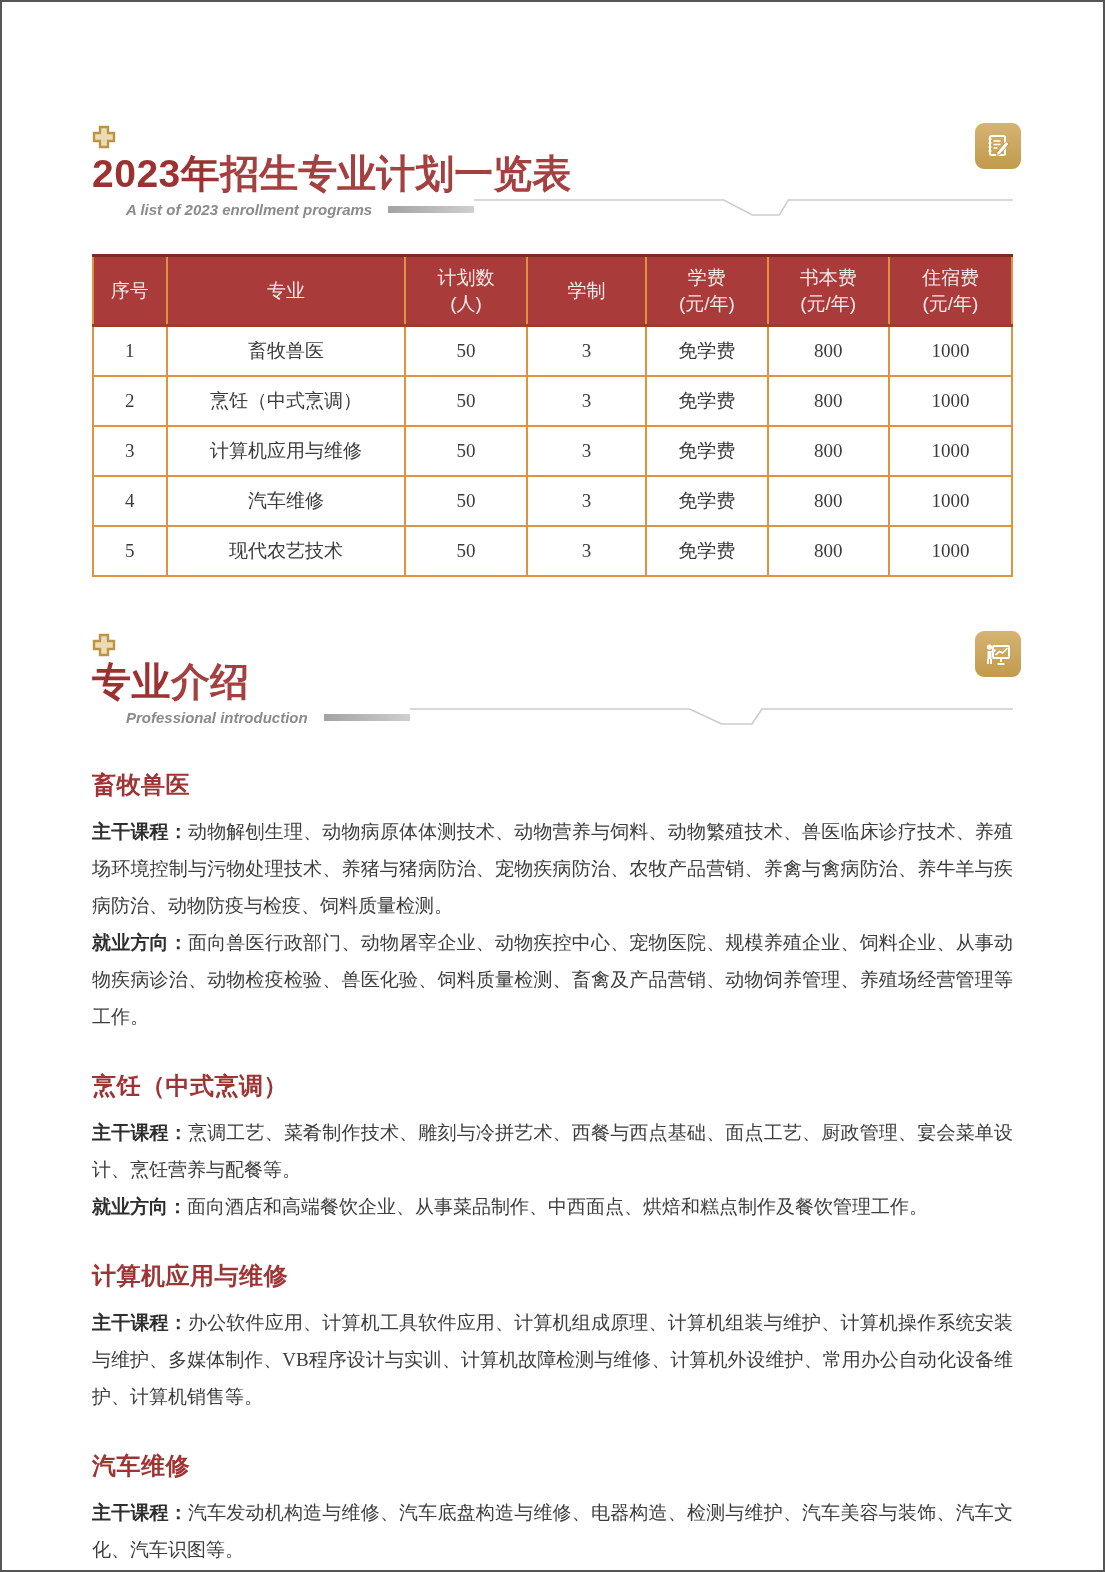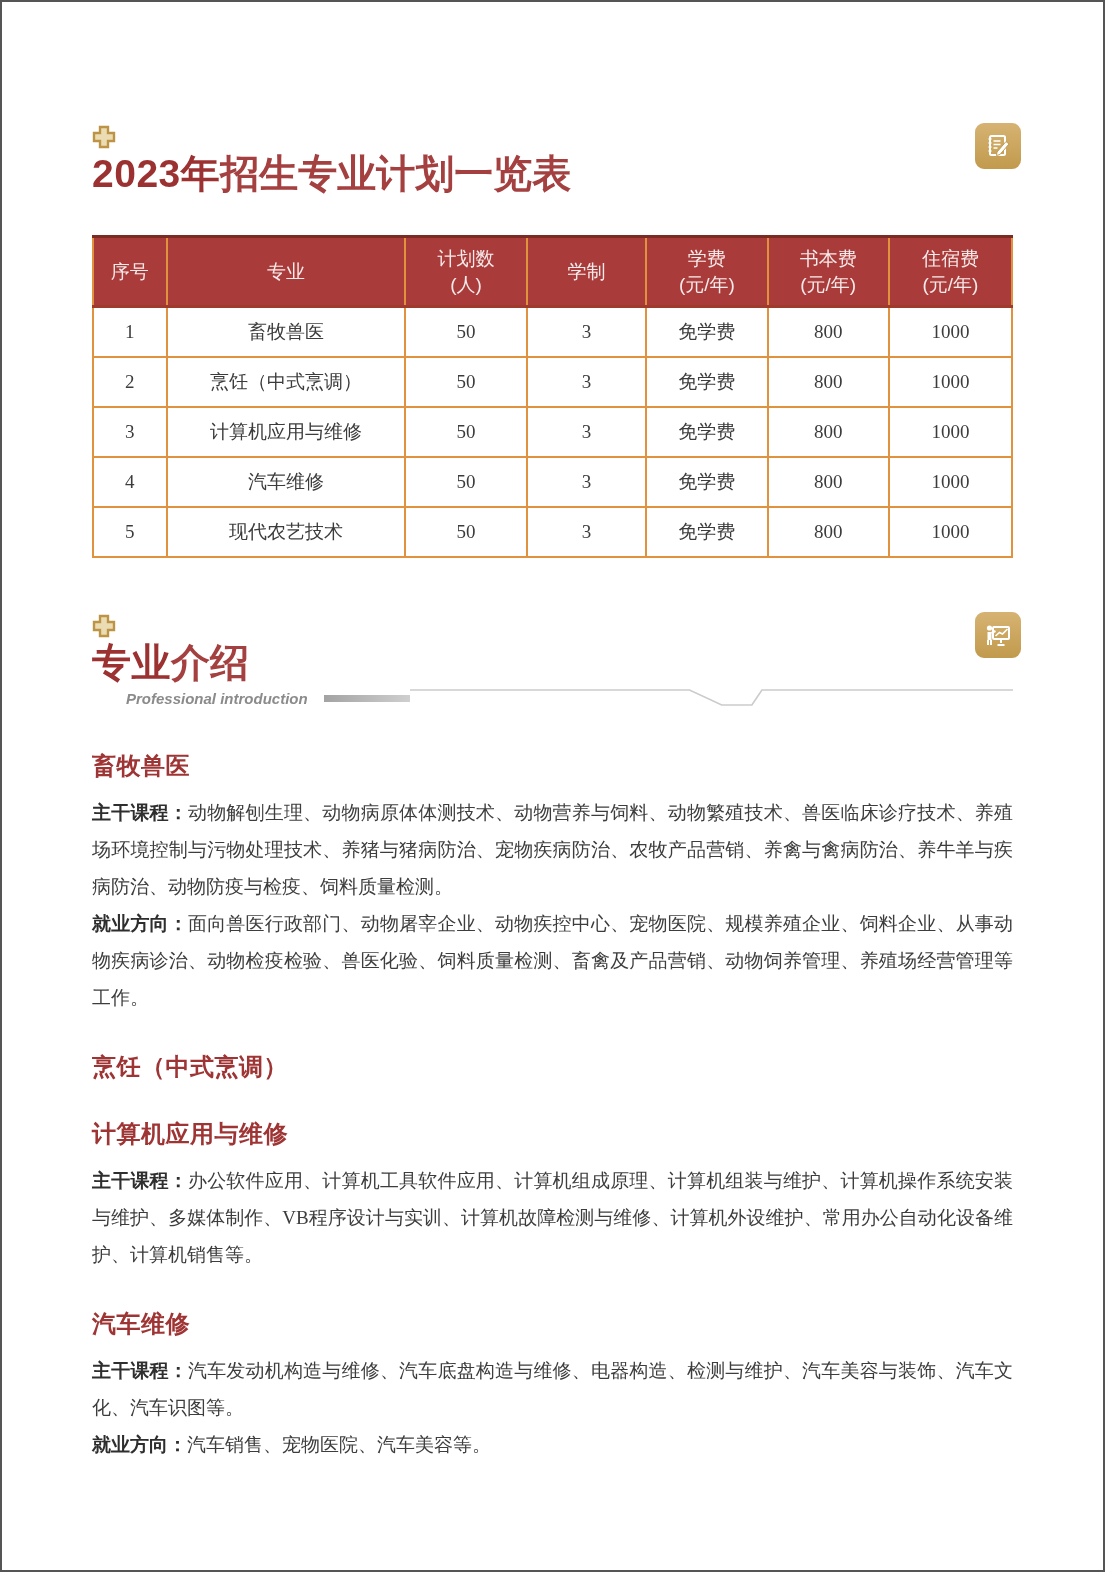--- a/index.html
+++ b/index.html
@@ -25,21 +25,21 @@
   .sub-row{display:flex;align-items:center;margin-left:34px;margin-top:1px;}
   .subtitle{font-family:"Liberation Sans","DejaVu Sans",sans-serif;font-style:italic;font-weight:700;
             color:#8b8b8b;font-size:15px;white-space:nowrap;}
   .grad-bar{width:86px;height:7px;margin-left:16px;flex:0 0 auto;
             background:linear-gradient(to right,#a3a3a3,#cfcfcf);}
   .notch-line{flex:1 1 auto;height:26px;display:block;}
   .gold-icon{position:absolute;right:-8px;top:8px;width:46px;height:46px;border-radius:9px;
              background:linear-gradient(#d6b373,#c19a4c);display:flex;align-items:center;justify-content:center;}
 
   
-  .plan-table{width:100%;border-collapse:collapse;margin-top:40px;
+  .plan-table{width:100%;border-collapse:collapse;margin-top:32px;
               border:2px solid #e0923f;}
   .plan-table th,.plan-table td{border:2px solid #e0923f;text-align:center;vertical-align:middle;}
   .plan-table thead th{
     background:#a93c3a;color:#f6eaea;font-family:"Liberation Sans","DejaVu Sans",sans-serif;
     font-weight:400;font-size:19px;line-height:1.35;padding:8px 4px;white-space:pre-line;
     border-top:3px solid #7d2a25;border-bottom:3px solid #9e3b2d;
   }
   .plan-table tbody td{height:48px;font-size:19px;color:#3c3c3c;background:#fff;padding:0 6px;}
   .col-no{width:8%;} .col-major{width:26%;} .col-cnt{width:13.2%;} .col-dur{width:13%;}
   .col-fee{width:13.2%;} .col-book{width:13.2%;} .col-dorm{width:13.4%;}
@@ -63,20 +63,27 @@
   <div class="content">
 
     <div class="sec-head">
       <div class="head-row">
         <span class="cross-icon">
           <svg width="24" height="24" viewBox="0 0 24 24">
             <path d="M8 2 h8 v6 h6 v8 h-6 v6 h-8 v-6 h-6 v-8 h6 z" fill="#ecdcb4" stroke="#bd9446" stroke-width="2.4"></path>
           </svg>
         </span>
         <h1 class="sec-title"><span class="t-bold">2023年</span><span class="t-rest">招生专业计划一览表</span></h1>
+      </div>
+      <div class="sub-row">
+        <span class="subtitle">A list of 2023 enrollment programs</span>
+        <span class="grad-bar"></span>
+        <svg class="notch-line" viewBox="0 0 600 26" preserveAspectRatio="none">
+          <path d="M0 4 L278 4 L310 19 L340 19 L350 4 L600 4" fill="none" stroke="#cbcbcb" stroke-width="1.6"></path>
+        </svg>
       </div>
       <span class="gold-icon">
         <svg width="30" height="30" viewBox="0 0 30 30">
           <rect x="7" y="5" width="15" height="19" rx="1.5" fill="none" stroke="#fff" stroke-width="2"></rect>
           <path d="M5.5 8 h3 M5.5 12 h3 M5.5 16 h3 M5.5 20 h3" stroke="#fff" stroke-width="1.6"></path>
           <path d="M10.5 10 h7 M10.5 13.5 h7 M10.5 17 h4" stroke="#fff" stroke-width="1.6"></path>
           <path d="M14 21 L23 10.5 L26 13 L17 23.5 L13.5 24.5 z" fill="#fff" stroke="#c19a4c" stroke-width="1"></path>
         </svg>
       </span>
     </div>
@@ -180,20 +187,22 @@
     <div class="majors">
 
       <div class="major">
         <h3>畜牧兽医</h3>
         <p><b>主干课程：</b><span>动物解刨生理、动物病原体体测技术、动物营养与饲料、动物繁殖技术、兽医临床诊疗技术、养殖场环境控制与污物处理技术、养猪与猪病防治、宠物疾病防治、农牧产品营销、养禽与禽病防治、养牛羊与疾病防治、动物防疫与检疫、饲料质量检测。</span></p>
         <p><b>就业方向：</b><span>面向兽医行政部门、动物屠宰企业、动物疾控中心、宠物医院、规模养殖企业、饲料企业、从事动物疾病诊治、动物检疫检验、兽医化验、饲料质量检测、畜禽及产品营销、动物饲养管理、养殖场经营管理等工作。</span></p>
       </div>
 
       <div class="major">
         <h3>烹饪（中式烹调）</h3>
+        <p><b>主干课程：</b><span>烹调工艺、菜肴制作技术、雕刻与冷拼艺术、西餐与西点基础、面点工艺、厨政管理、宴会菜单设计、烹饪营养与配餐等。</span></p>
+        <p><b>就业方向：</b><span>面向酒店和高端餐饮企业、从事菜品制作、中西面点、烘焙和糕点制作及餐饮管理工作。</span></p>
       </div>
 
       <div class="major">
         <h3>计算机应用与维修</h3>
         <p><b>主干课程：</b><span>办公软件应用、计算机工具软件应用、计算机组成原理、计算机组装与维护、计算机操作系统安装与维护、多媒体制作、VB程序设计与实训、计算机故障检测与维修、计算机外设维护、常用办公自动化设备维护、计算机销售等。</span></p>
       </div>
 
       <div class="major">
         <h3>汽车维修</h3>
         <p><b>主干课程：</b><span>汽车发动机构造与维修、汽车底盘构造与维修、电器构造、检测与维护、汽车美容与装饰、汽车文化、汽车识图等。</span></p>

